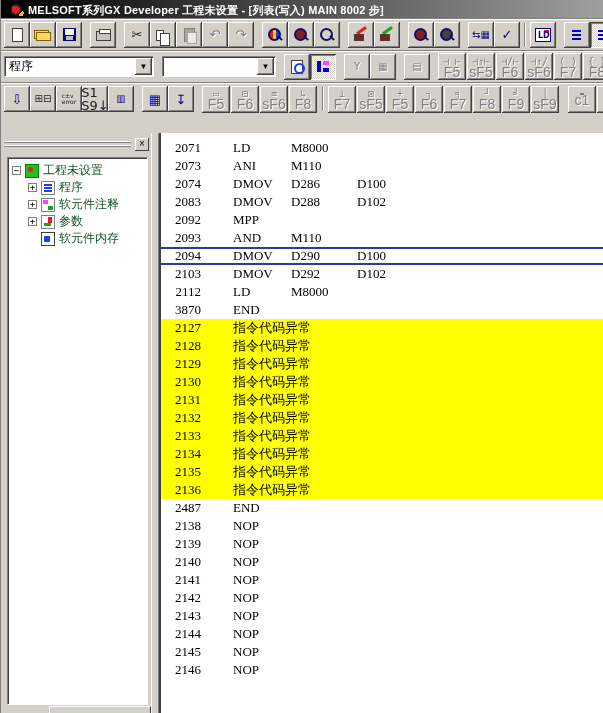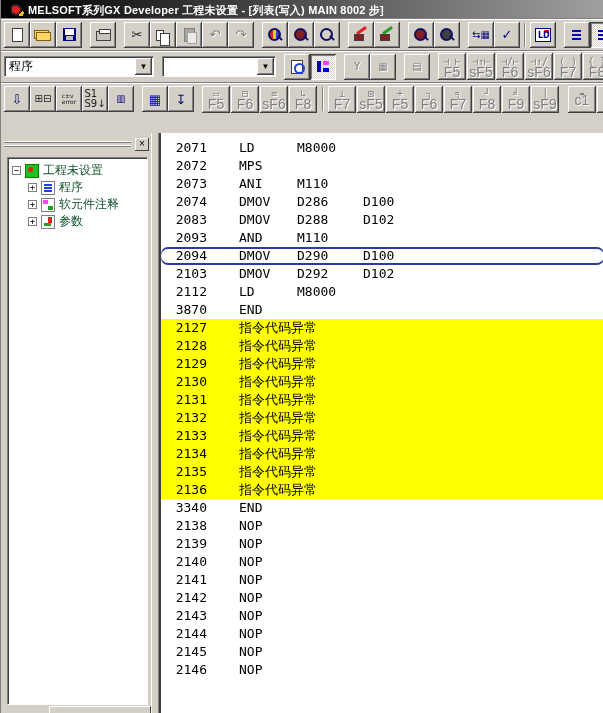--- a/index.html
+++ b/index.html
@@ -143,27 +143,27 @@
   .tree-label { color:#14532d; }
   #dock-stub { position:absolute; left:48px; bottom:-1px; width:102px; height:8px; background:#D4D0C8;
          border:1px solid; border-color:#fff #404040 transparent #fff; }
 
   #splitter { position:absolute; left:150px; top:0; width:8px; height:580px; background:#D4D0C8;
          border-left:1px solid #fff; border-right:1px solid #808080; }
 
   #listarea { position:absolute; left:158px; top:0; width:445px; height:580px; background:#fff;
          border-left:2px solid #404040; overflow:hidden; padding-top:6px;
          font-family:"DejaVu Sans Mono","Liberation Mono",monospace; font-size:13px; color:#000; }
-  .lrow { display:flex; height:18px; line-height:18px; padding-left:12px; white-space:nowrap; }
+  .lrow { display:flex; height:18px; line-height:18px; padding-left:6px; white-space:nowrap;font-family:Liberation Serif, serif; }
   .lrow .c-step { width:34px; text-align:right; flex:0 0 auto; }
   .lrow .c-mn   { margin-left:32px; width:58px; flex:0 0 auto; }
   .lrow .c-a    { width:66px; flex:0 0 auto; }
   .lrow .c-b    { width:66px; flex:0 0 auto; }
   .lrow .c-c    { flex:1; }
-  .lrow.selected { box-shadow:inset 0 2px 0 0 #2B3C9F, inset 0 -2px 0 0 #2B3C9F;border-radius:7px; }
+  .lrow.selected { box-shadow:inset 0 2px 0 0 #2B3C9F, inset 0 -2px 0 0 #2B3C9F; }
   .lrow.error { background:#FFFF00; }
 </style>
 </head>
 <body>
 
 <div id="app">
 
   <div id="titlebar">
     <span id="app-icon"></span>
     <span id="title-text">MELSOFT系列GX Developer 工程未设置 - [列表(写入)    MAIN    8002 步]</span>
@@ -294,21 +294,21 @@
     <div class="tbtn">
         <span class="g navy">⇩</span>
       </div>
     <div class="tbtn">
         <span class="g small">⊞⊟</span>
       </div>
     <div class="tbtn">
         <span class="g" style="font-size:6px">c±v<br>error</span>
       </div>
     <div class="tbtn">
-        <span class="g" style="font-size:10px">S1<br>S9↓</span>
+        <span class="g" style="font-size:13px">S1<br>S9↓</span>
       </div>
     <div class="tbtn">
         <span class="g small navy">▥</span>
       </div>
     <div class="tbtn gap">
         <span class="g blue">▦</span>
       </div>
     <div class="tbtn">
         <span class="g navy">↧</span>
       </div>
@@ -399,40 +399,38 @@
             <div class="tree-item lv1">
             <span class="exp">+</span>
             <span class="ticon ic-tree-comment"></span>
             <span class="tree-label">软元件注释</span>
           </div>
             <div class="tree-item lv1">
             <span class="exp">+</span>
             <span class="ticon ic-tree-param"></span>
             <span class="tree-label">参数</span>
           </div>
+            <div class="tree-item lv1">
+            <span class="exp"></span>
+            <span class="ticon ic-tree-memory"></span>
+            <span class="tree-label">软元件内存</span>
+          </div>
           </div>
       </div>
       <div id="dock-stub"></div>
     </div>
 
     <div id="splitter"></div>
 
     <div id="listarea">
       <div>
           <div class="lrow">
           <span class="c-step">2071</span>
           <span class="c-mn">LD</span>
           <span class="c-a">M8000</span>
-          <span class="c-b"></span>
-          <span class="c-c"></span>
-        </div>
-          <div class="lrow">
-          <span class="c-step">2072</span>
-          <span class="c-mn">MPS</span>
-          <span class="c-a"></span>
           <span class="c-b"></span>
           <span class="c-c"></span>
         </div>
           <div class="lrow">
           <span class="c-step">2073</span>
           <span class="c-mn">ANI</span>
           <span class="c-a">M110</span>
           <span class="c-b"></span>
           <span class="c-c"></span>
         </div>
@@ -441,20 +439,27 @@
           <span class="c-mn">DMOV</span>
           <span class="c-a">D286</span>
           <span class="c-b">D100</span>
           <span class="c-c"></span>
         </div>
           <div class="lrow">
           <span class="c-step">2083</span>
           <span class="c-mn">DMOV</span>
           <span class="c-a">D288</span>
           <span class="c-b">D102</span>
+          <span class="c-c"></span>
+        </div>
+          <div class="lrow">
+          <span class="c-step">2092</span>
+          <span class="c-mn">MPP</span>
+          <span class="c-a"></span>
+          <span class="c-b"></span>
           <span class="c-c"></span>
         </div>
           <div class="lrow">
           <span class="c-step">2093</span>
           <span class="c-mn">AND</span>
           <span class="c-a">M110</span>
           <span class="c-b"></span>
           <span class="c-c"></span>
         </div>
           <div class="lrow selected">
@@ -549,21 +554,21 @@
           <span class="c-c"></span>
         </div>
           <div class="lrow error">
           <span class="c-step">2136</span>
           <span class="c-mn">指令代码异常</span>
           <span class="c-a"></span>
           <span class="c-b"></span>
           <span class="c-c"></span>
         </div>
           <div class="lrow">
-          <span class="c-step">3340</span>
+          <span class="c-step">2487</span>
           <span class="c-mn">END</span>
           <span class="c-a"></span>
           <span class="c-b"></span>
           <span class="c-c"></span>
         </div>
           <div class="lrow">
           <span class="c-step">2138</span>
           <span class="c-mn">NOP</span>
           <span class="c-a"></span>
           <span class="c-b"></span>

